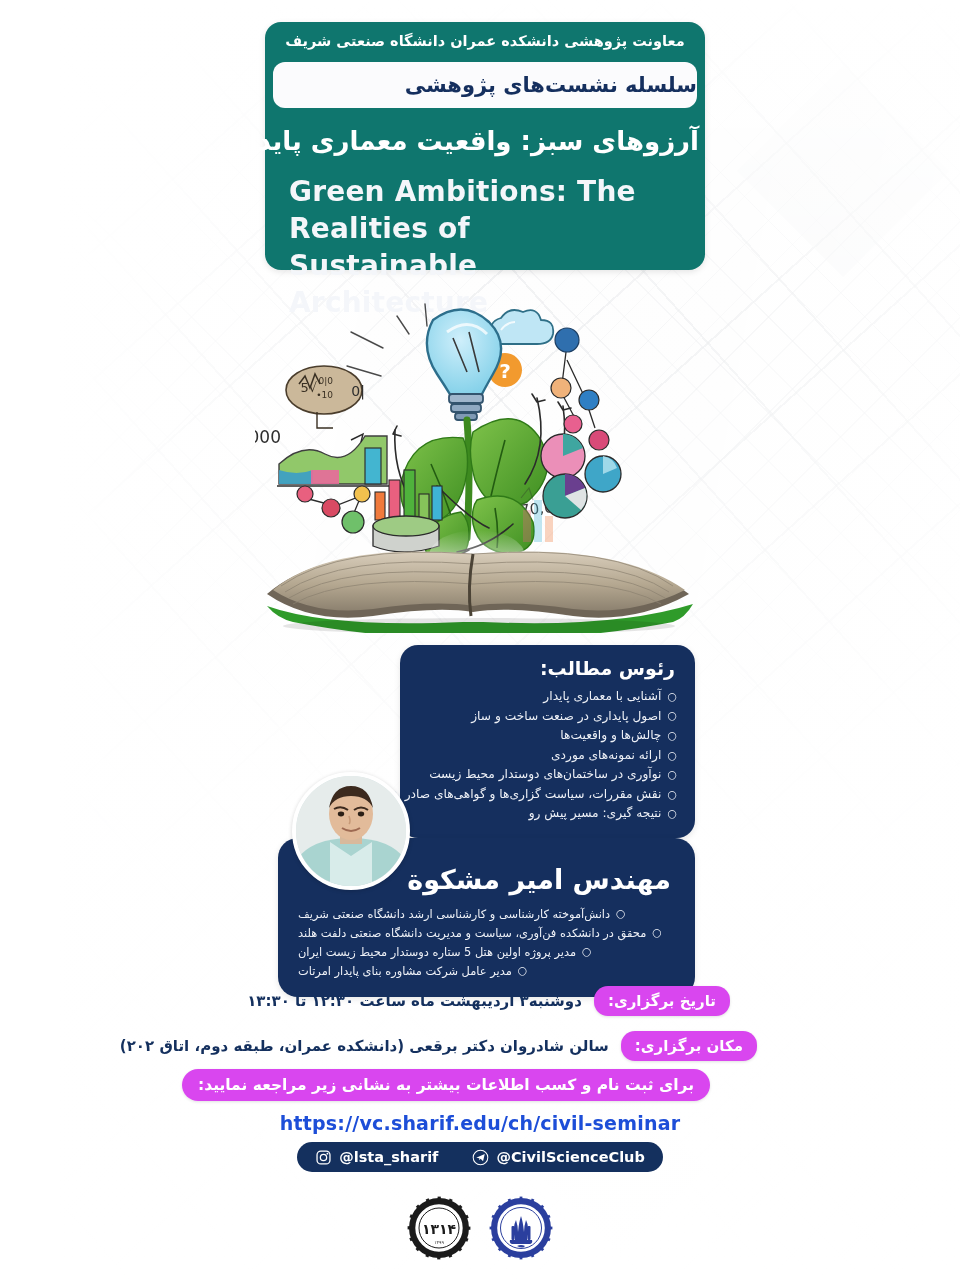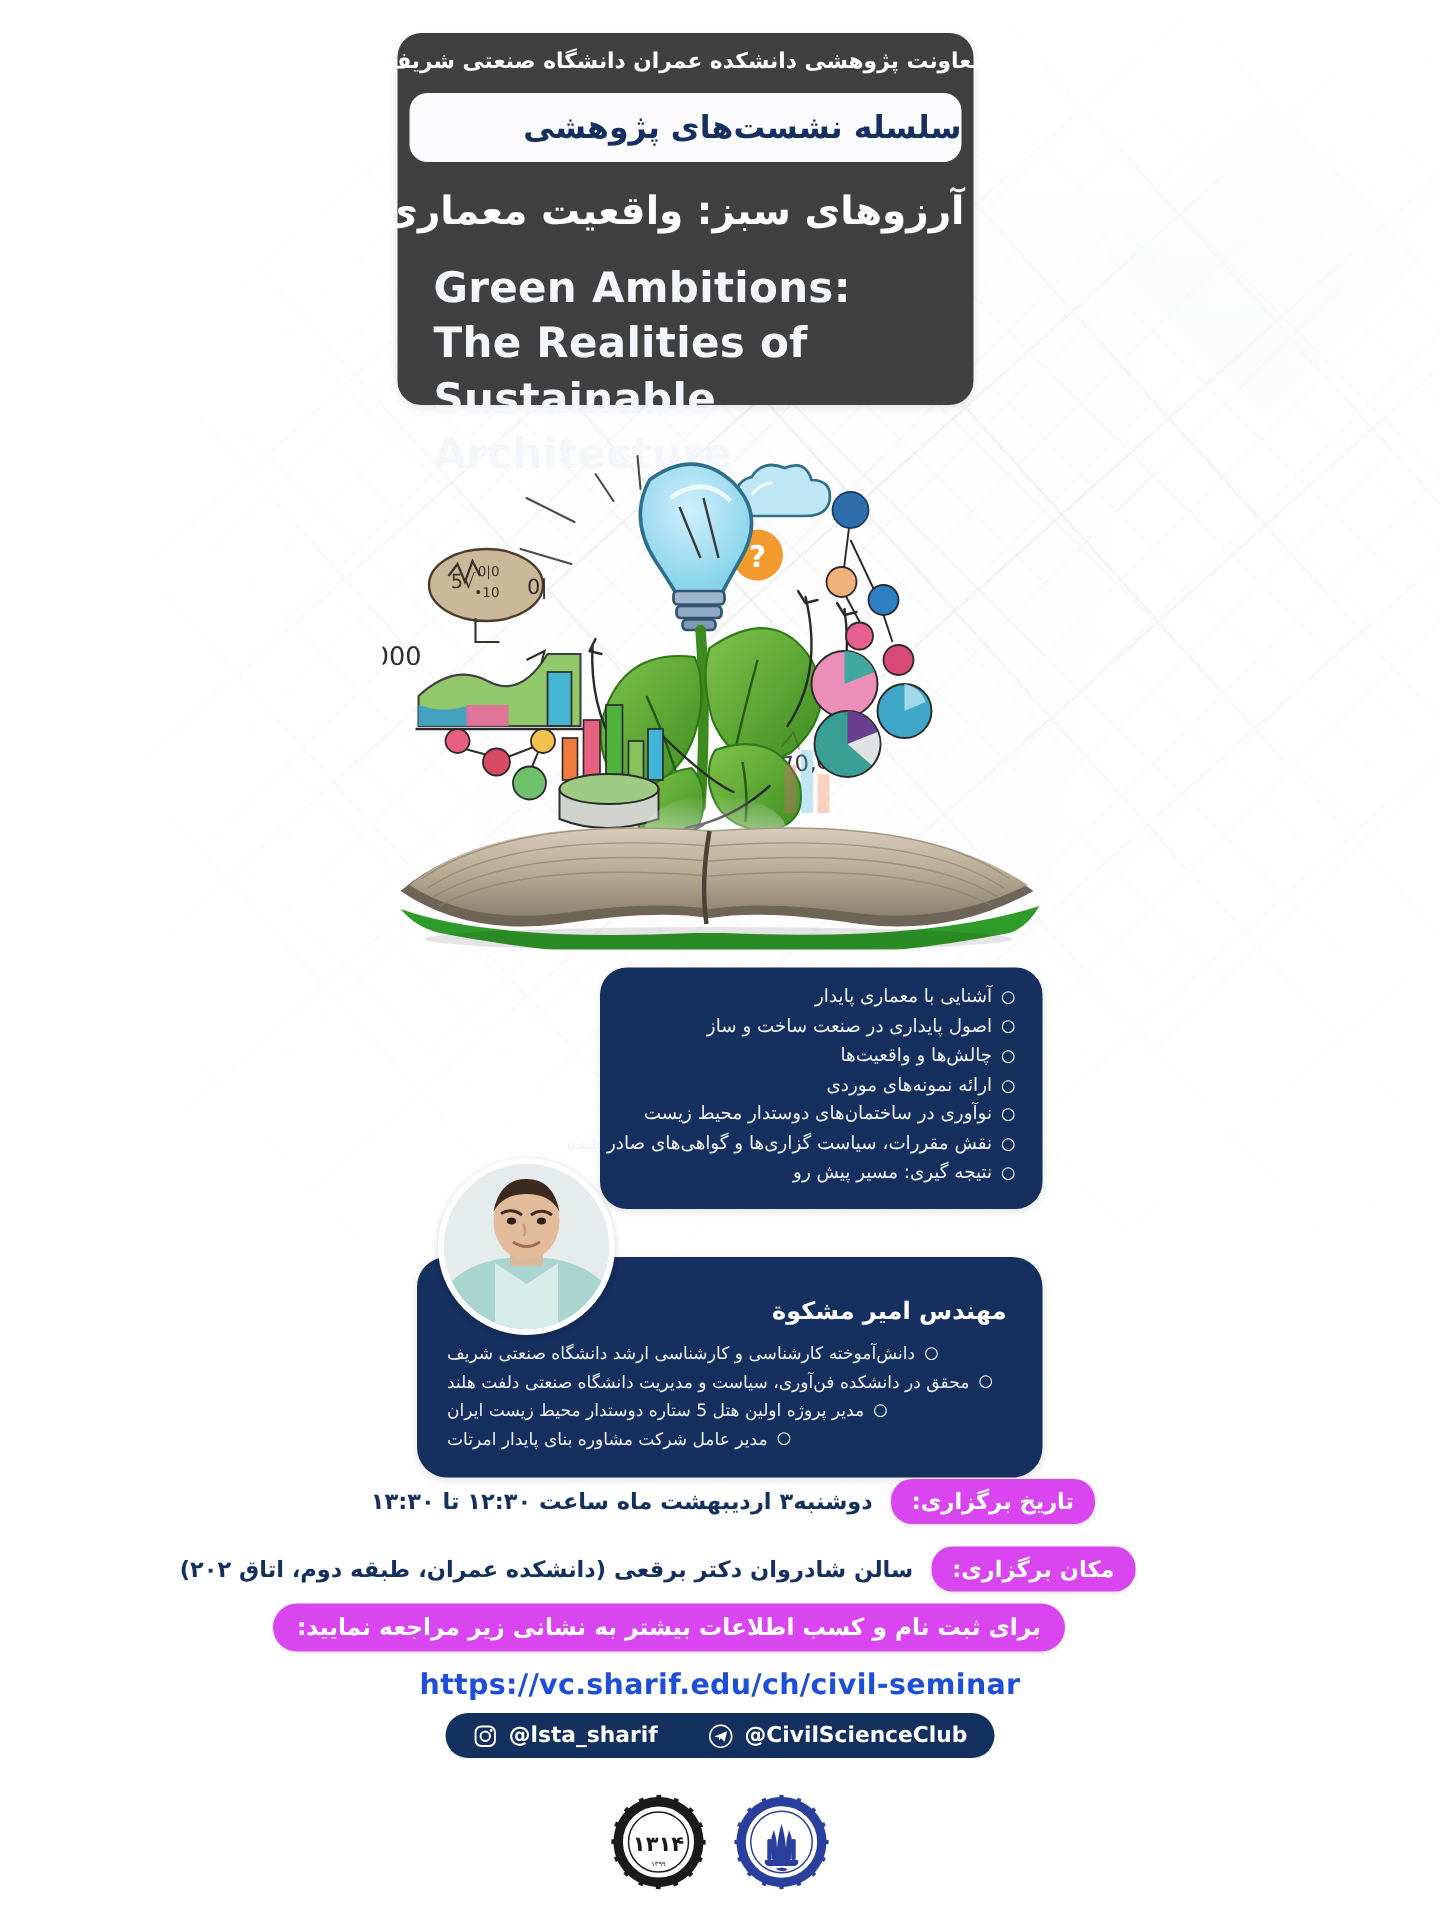--- a/index.html
+++ b/index.html
@@ -42,22 +42,22 @@
     position:absolute;left:0;right:0;top:620px;bottom:0;
     background:linear-gradient(180deg,rgba(255,255,255,.0) 0%,rgba(255,255,255,.55) 35%,rgba(255,255,255,.78) 100%);
   }
   .bg-white-left{
     position:absolute;left:0;top:0;width:130px;height:100%;
     background:linear-gradient(90deg,#fff 0%,#fff 45%,rgba(255,255,255,0) 100%);
   }
 
   
   #header-block{
-    position:absolute;left:265px;top:22px;width:384px;height:248px;
-    background:#404040;border-radius:16px;
+    position:absolute;left:265px;top:22px;width:440px;height:248px;
+    background:#0f766e;border-radius:16px;
     box-shadow:0 2px 6px rgba(0,0,0,.10);
   }
   #header-org{
     position:absolute;left:0;right:0;top:0;height:38px;
     display:flex;align-items:center;justify-content:center;
     color:#ffffff;font-size:14.5px;font-weight:bold;letter-spacing:.1px;
     white-space:nowrap;
   }
   #header-series-band{
     position:absolute;left:8px;right:8px;top:40px;height:46px;
@@ -106,21 +106,21 @@
   }
 
   
   #speaker-panel{
     position:absolute;left:278px;top:838px;width:417px;
     background:#152f5e;border-radius:20px;
     padding:10px 20px 16px 20px;box-sizing:border-box;
     box-shadow:0 2px 6px rgba(0,0,0,.10);
   }
   #speaker-name{
-    color:#fff;font-size:16px;font-weight:bold;text-align:right;
+    color:#fff;font-size:27px;font-weight:bold;text-align:right;
     margin:16px 4px 10px 0;
   }
   .speaker-row{
     display:flex;align-items:center;justify-content:flex-end;
     color:#eef1f7;font-size:11.4px;line-height:1.66;
     white-space:nowrap;direction:rtl;
   }
   #speaker-photo{
     position:absolute;left:292px;top:772px;width:110px;height:110px;
     border-radius:50%;overflow:hidden;border:4px solid #ffffff;
@@ -358,20 +358,21 @@
           <path d="M406 316 q-52 -30 -188 -20"></path>
         </g>
         <path d="M218 266 q-6 34 -2 62" stroke="#4b4336" stroke-width="3" fill="none"></path>
         <path d="M12 318 q62 22 196 16 q12 0 20 0 q134 6 210 -18 q-8 14 -20 18 q-104 20 -190 14 q-86 6 -190 -14 q-16 -4 -26 -16 z" fill="#2f9b2a"></path>
         <ellipse cx="224" cy="338" rx="196" ry="8" fill="#000" opacity=".10"></ellipse>
       </g>
     </svg>
   </div>
 
   <div id="topics-panel">
+    <div id="topics-heading">رئوس مطالب:</div>
     <div class="topic-row">
       <span class="bullet-o">○</span>
       <span>آشنایی با معماری پایدار</span>
     </div>
     <div class="topic-row">
       <span class="bullet-o">○</span>
       <span>اصول پایداری در صنعت ساخت و ساز</span>
     </div>
     <div class="topic-row">
       <span class="bullet-o">○</span>

